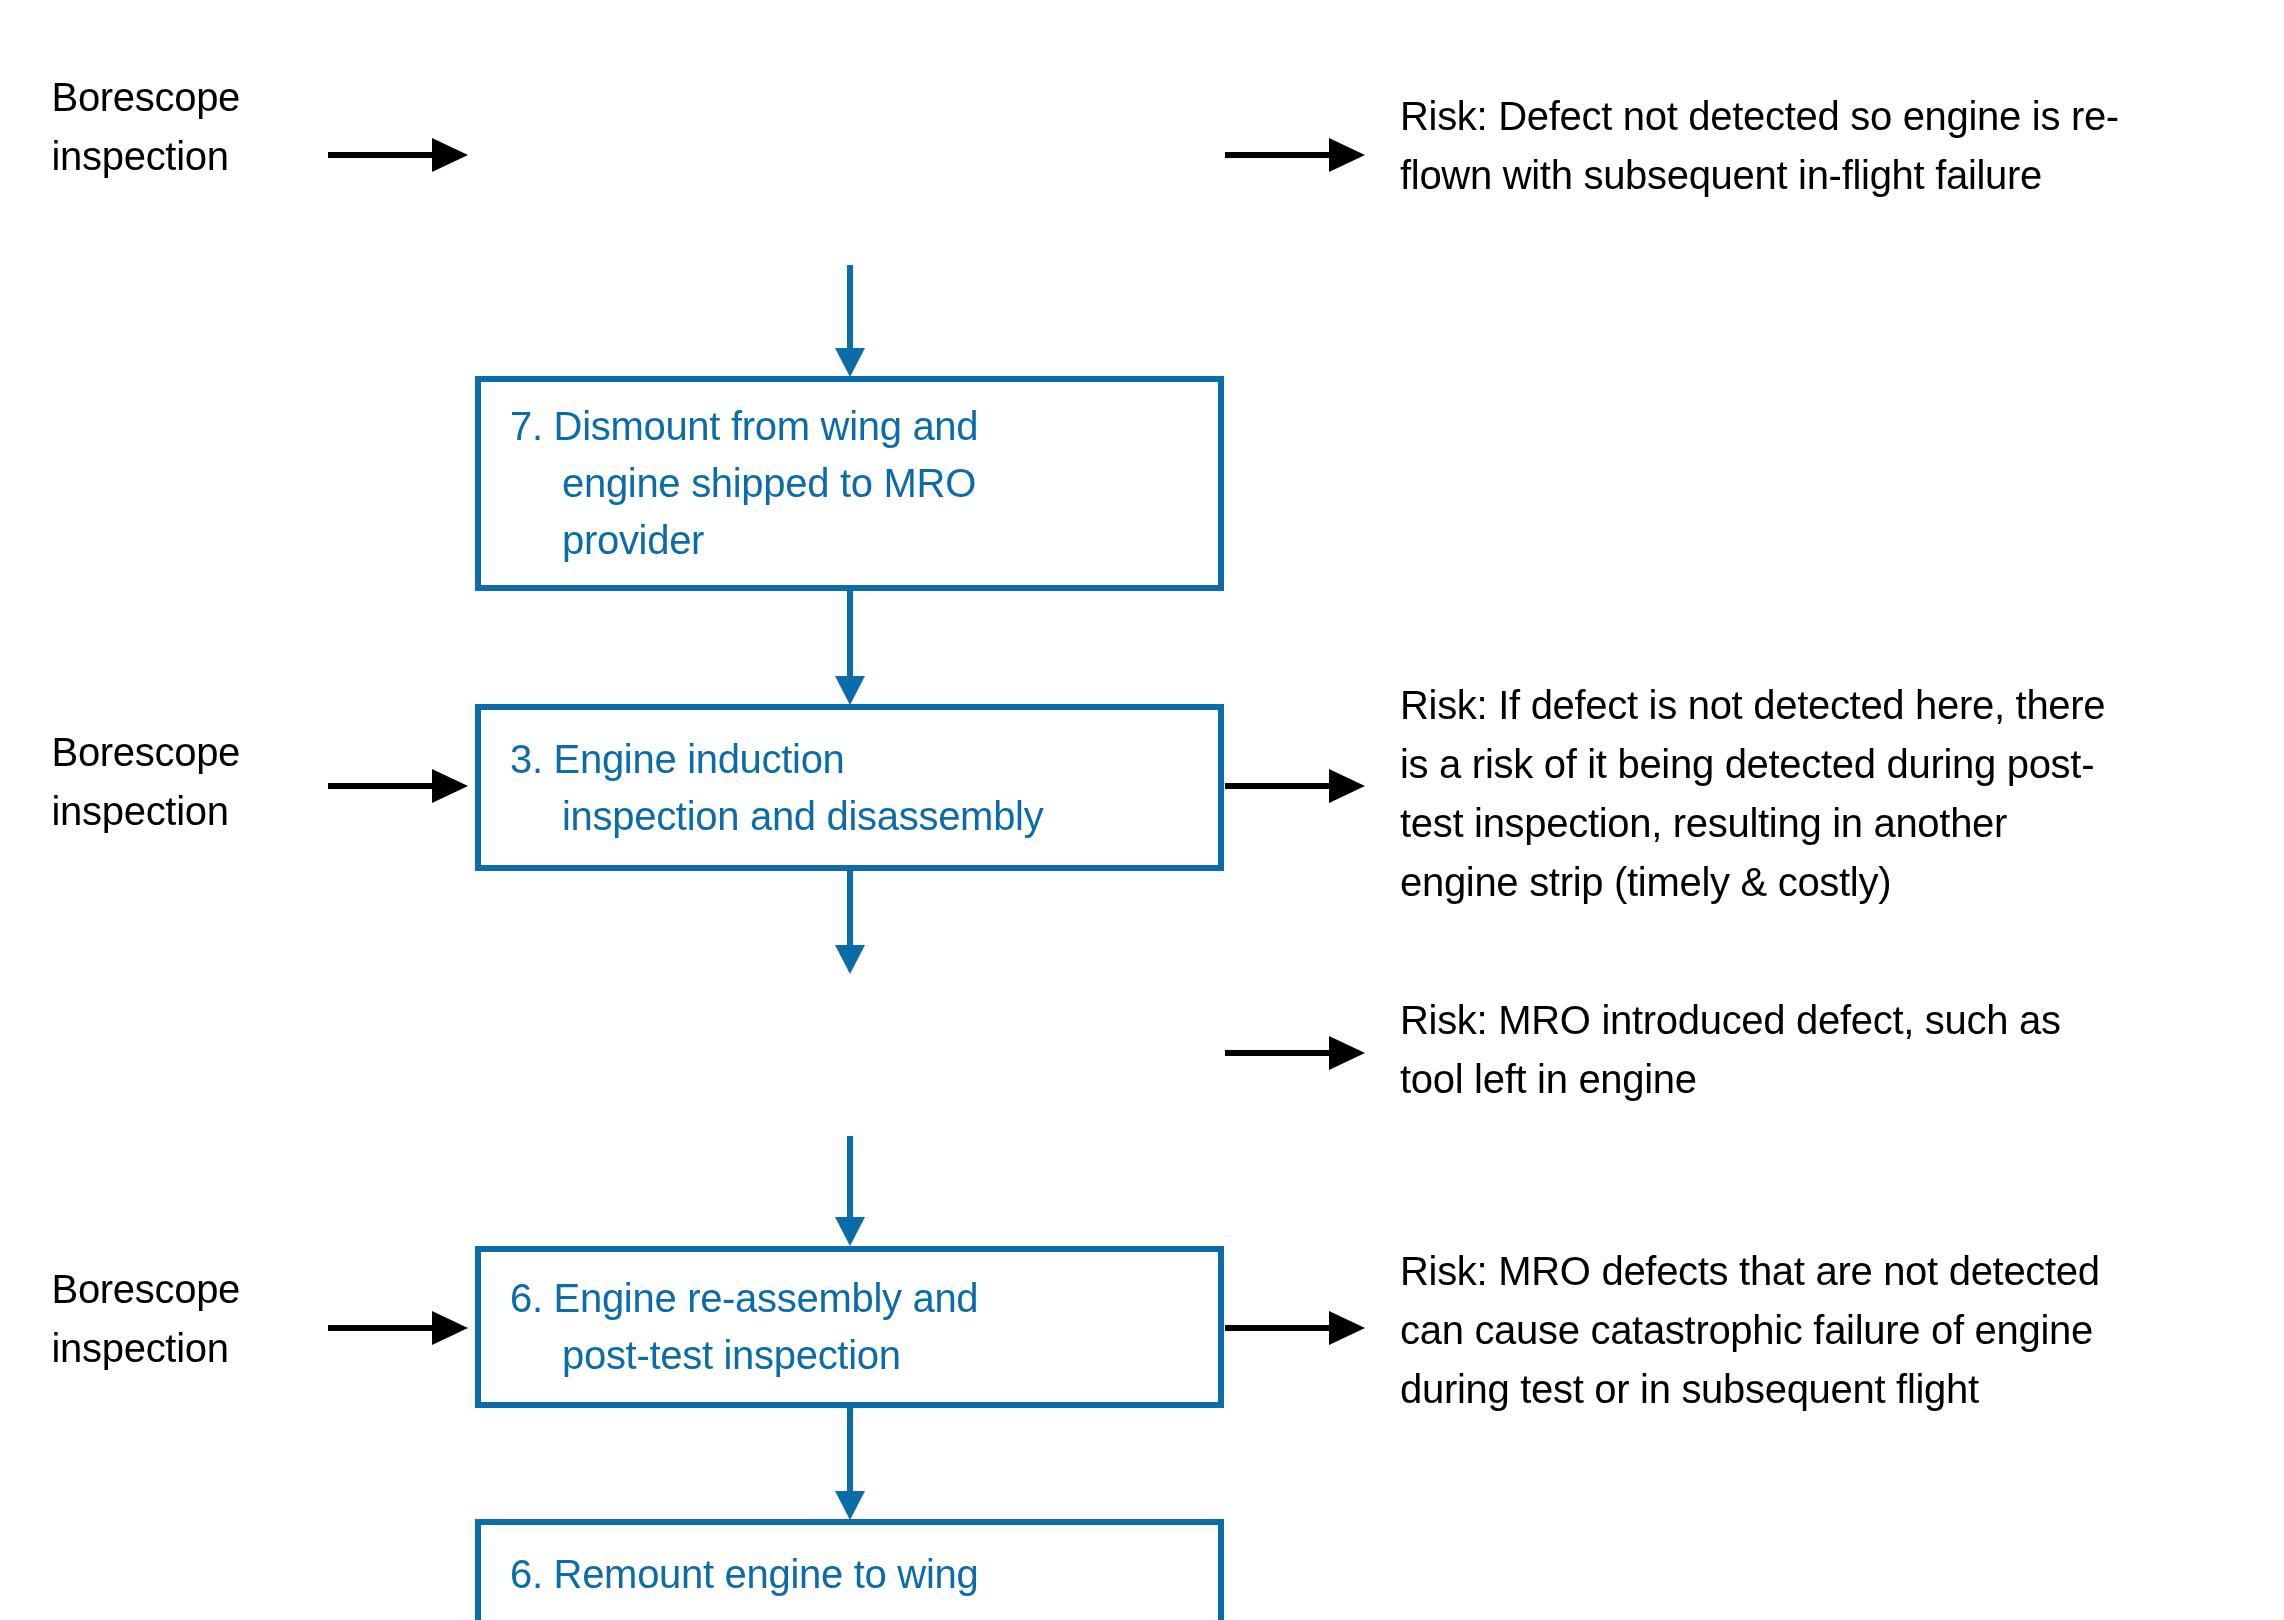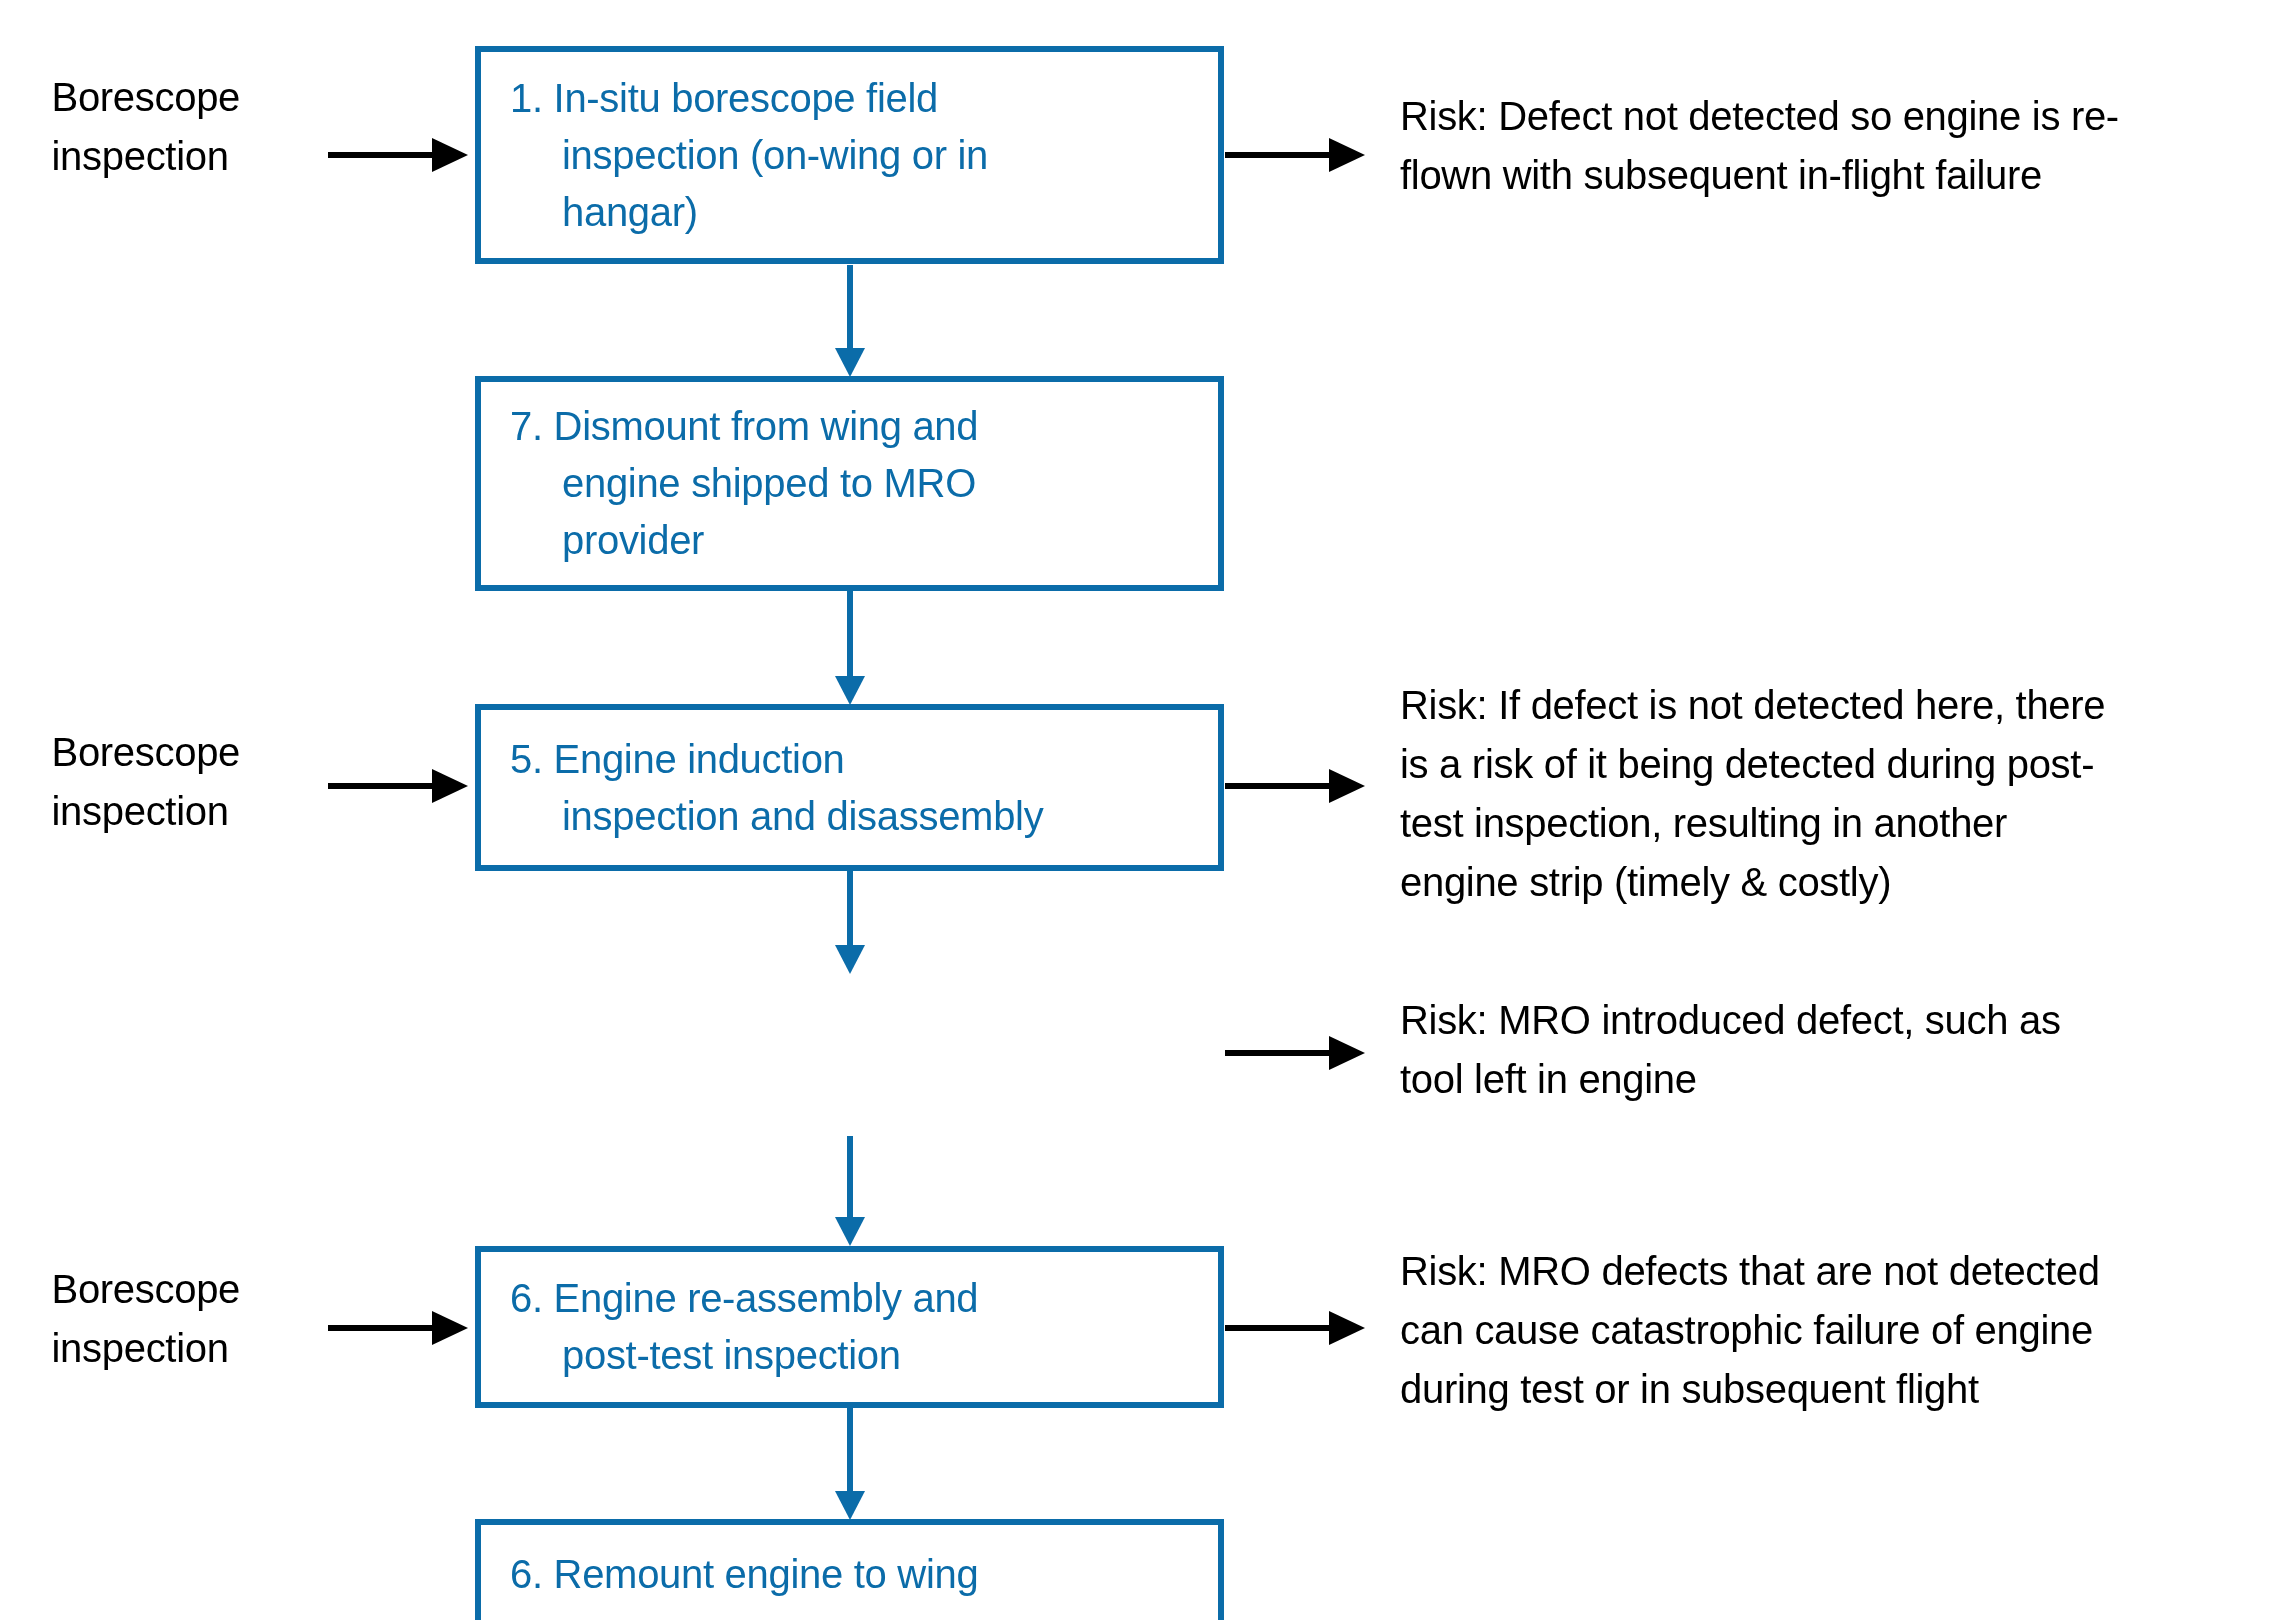--- a/index.html
+++ b/index.html
@@ -97,42 +97,37 @@
   }
 </style>
 </head>
 <body>
 
 <div class="canvas">
 
   <div class="side-label" style="top:36px">Borescope
 inspection</div>
   <div class="h-arrow" style="left:296px;top:120px"></div>
-  <div class="box" style="top:14.3px;height:218px">
-    <div class="box-text">1. In-situ borescope field
-inspection (on-wing or in
-hangar)</div>
-  </div>
   <div class="h-arrow" style="left:1193px;top:120px"></div>
   <div class="risk-text" style="top:55px">Risk: Defect not detected so engine is re-
 flown with subsequent in-flight failure</div>
   <div class="v-arrow" style="top:233px;height:83px"></div>
 
   <div class="box" style="top:344px;height:215px">
     <div class="box-text">7. Dismount from wing and
 engine shipped to MRO
 provider</div>
   </div>
   <div class="v-arrow" style="top:559px;height:85px"></div>
 
   <div class="side-label" style="top:691px">Borescope
 inspection</div>
   <div class="h-arrow" style="left:296px;top:751px"></div>
   <div class="box" style="top:672px;height:167px">
-    <div class="box-text">5. Engine induction
+    <div class="box-text">3. Engine induction
 inspection and disassembly</div>
   </div>
   <div class="h-arrow" style="left:1193px;top:751px"></div>
   <div class="risk-text" style="top:644px">Risk: If defect is not detected here, there
 is a risk of it being detected during post-
 test inspection, resulting in another
 engine strip (timely &amp; costly)</div>
   <div class="v-arrow" style="top:839px;height:74px"></div>
 
   <div class="h-arrow" style="left:1193px;top:1018px"></div>

